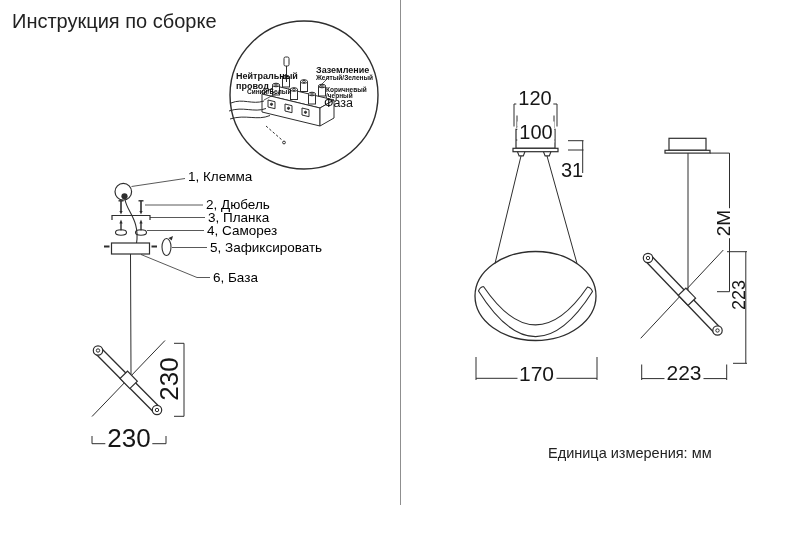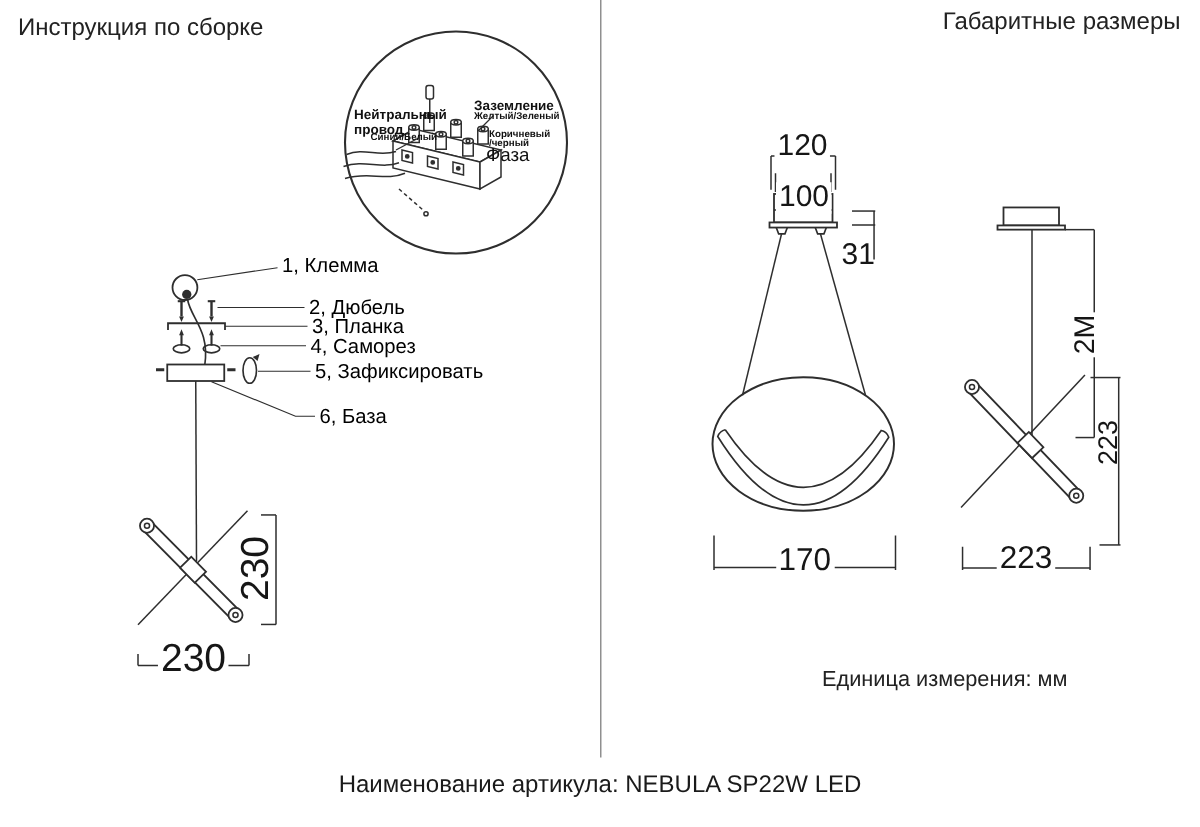--- a/index.html
+++ b/index.html
@@ -1,20 +1,20 @@
 <!DOCTYPE html>
 <html><head>
 <meta charset="utf-8">
 <style>
   html,body{margin:0;padding:0;background:#fff;}
   #stage{position:relative;width:800px;height:551px;background:#ffffff;overflow:hidden;
          font-family:"Liberation Sans",sans-serif;color:#1c1c1c;}
   #art{position:absolute;left:0;top:0;}
   .t{position:absolute;white-space:nowrap;line-height:1.05;}
-  .title{font-size:16px;color:#222;}
+  .title{font-size:20px;color:#222;}
   .part{font-size:13.5px;color:#000000;}
   .dim{color:#161616;}
   .ctr{transform:translate(-50%,-50%);}
   .rot{transform:translate(-50%,-50%) rotate(-90deg);}
   .bg{background:#fff;padding:0 2px;}
   .f16{font-size:20px;}
   .f18{font-size:18px;}
   .f19{font-size:19px;}
   .f21{font-size:21px;}
   .f26{font-size:26px;}
@@ -204,21 +204,20 @@
       <line x1="745.8" y1="251.7" x2="745.8" y2="363.3"></line>
       <line x1="733" y1="363.3" x2="747" y2="363.3"></line>
 
       <line x1="641.7" y1="364.5" x2="641.7" y2="380"></line>
       <line x1="726.7" y1="364.5" x2="726.7" y2="380"></line>
       <line x1="641.7" y1="378.6" x2="726.7" y2="378.6"></line>
     </g>
   </svg>
 
   <span class="t title" style="left:12px;top:11px">Инструкция по сборке</span>
-  <span class="t title" style="right:13px;top:7px">Габаритные размеры</span>
 
   <span class="t small-b" style="left:236px;top:72px">Нейтральный</span>
   <span class="t small-b" style="left:236px;top:82px">провод</span>
   <span class="t tiny" style="left:247px;top:89px">Синий/Белый</span>
   <span class="t small-b" style="left:316px;top:66px">Заземление</span>
   <span class="t tiny" style="left:316px;top:75px">Желтый/Зеленый</span>
   <span class="t tiny" style="left:326px;top:86.5px">Коричневый</span>
   <span class="t tiny" style="left:326px;top:92.5px">/черный</span>
   <span class="t phase" style="left:324px;top:97px">Фаза</span>
 
@@ -233,14 +232,13 @@
   <span class="t dim f26 bg ctr" style="left:129px;top:439px">230</span>
   <span class="t dim f16 bg ctr" style="left:535px;top:98px">120</span>
   <span class="t dim f16 bg ctr" style="left:536px;top:132px">100</span>
   <span class="t dim f16" style="left:561px;top:160px">31</span>
   <span class="t dim f21 bg ctr" style="left:536.5px;top:374px">170</span>
   <span class="t dim f19 bg rot" style="left:723.5px;top:223px">2M</span>
   <span class="t dim f18 rot" style="left:738.5px;top:295px">223</span>
   <span class="t dim f21 bg ctr" style="left:684px;top:373px">223</span>
 
   <span class="t unit" style="left:548px;top:430px">Единица измерения: мм</span>
-  <span class="t article" style="left:400px;top:516px">Наименование артикула: NEBULA SP22W LED</span>
 </div>
 
 </body></html>

